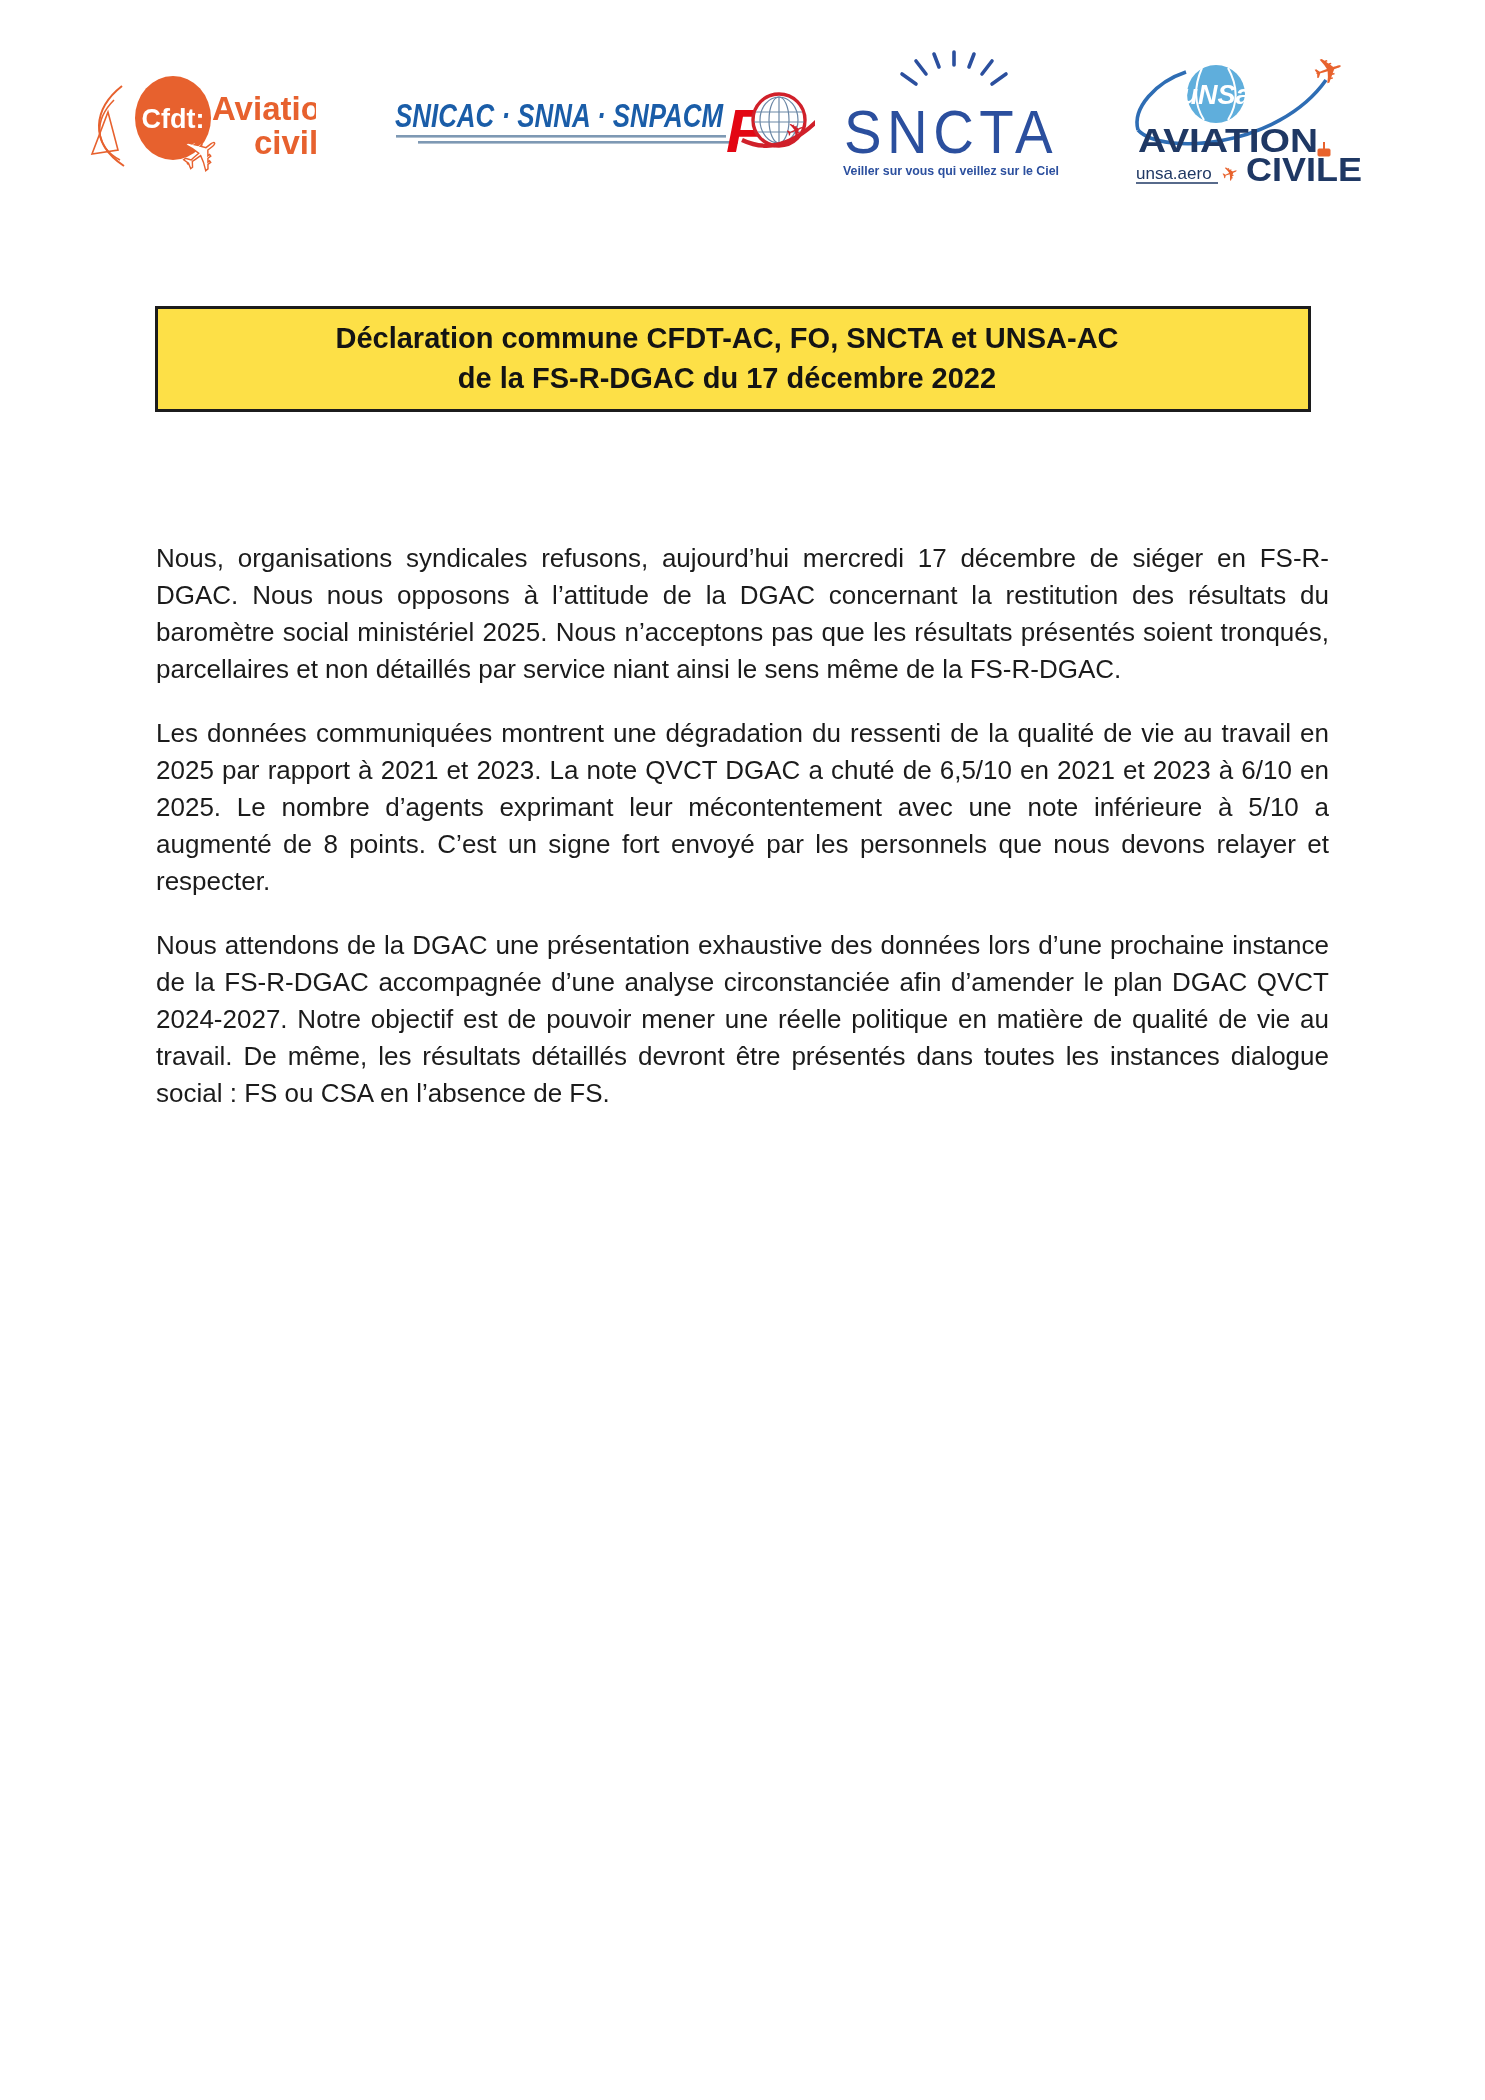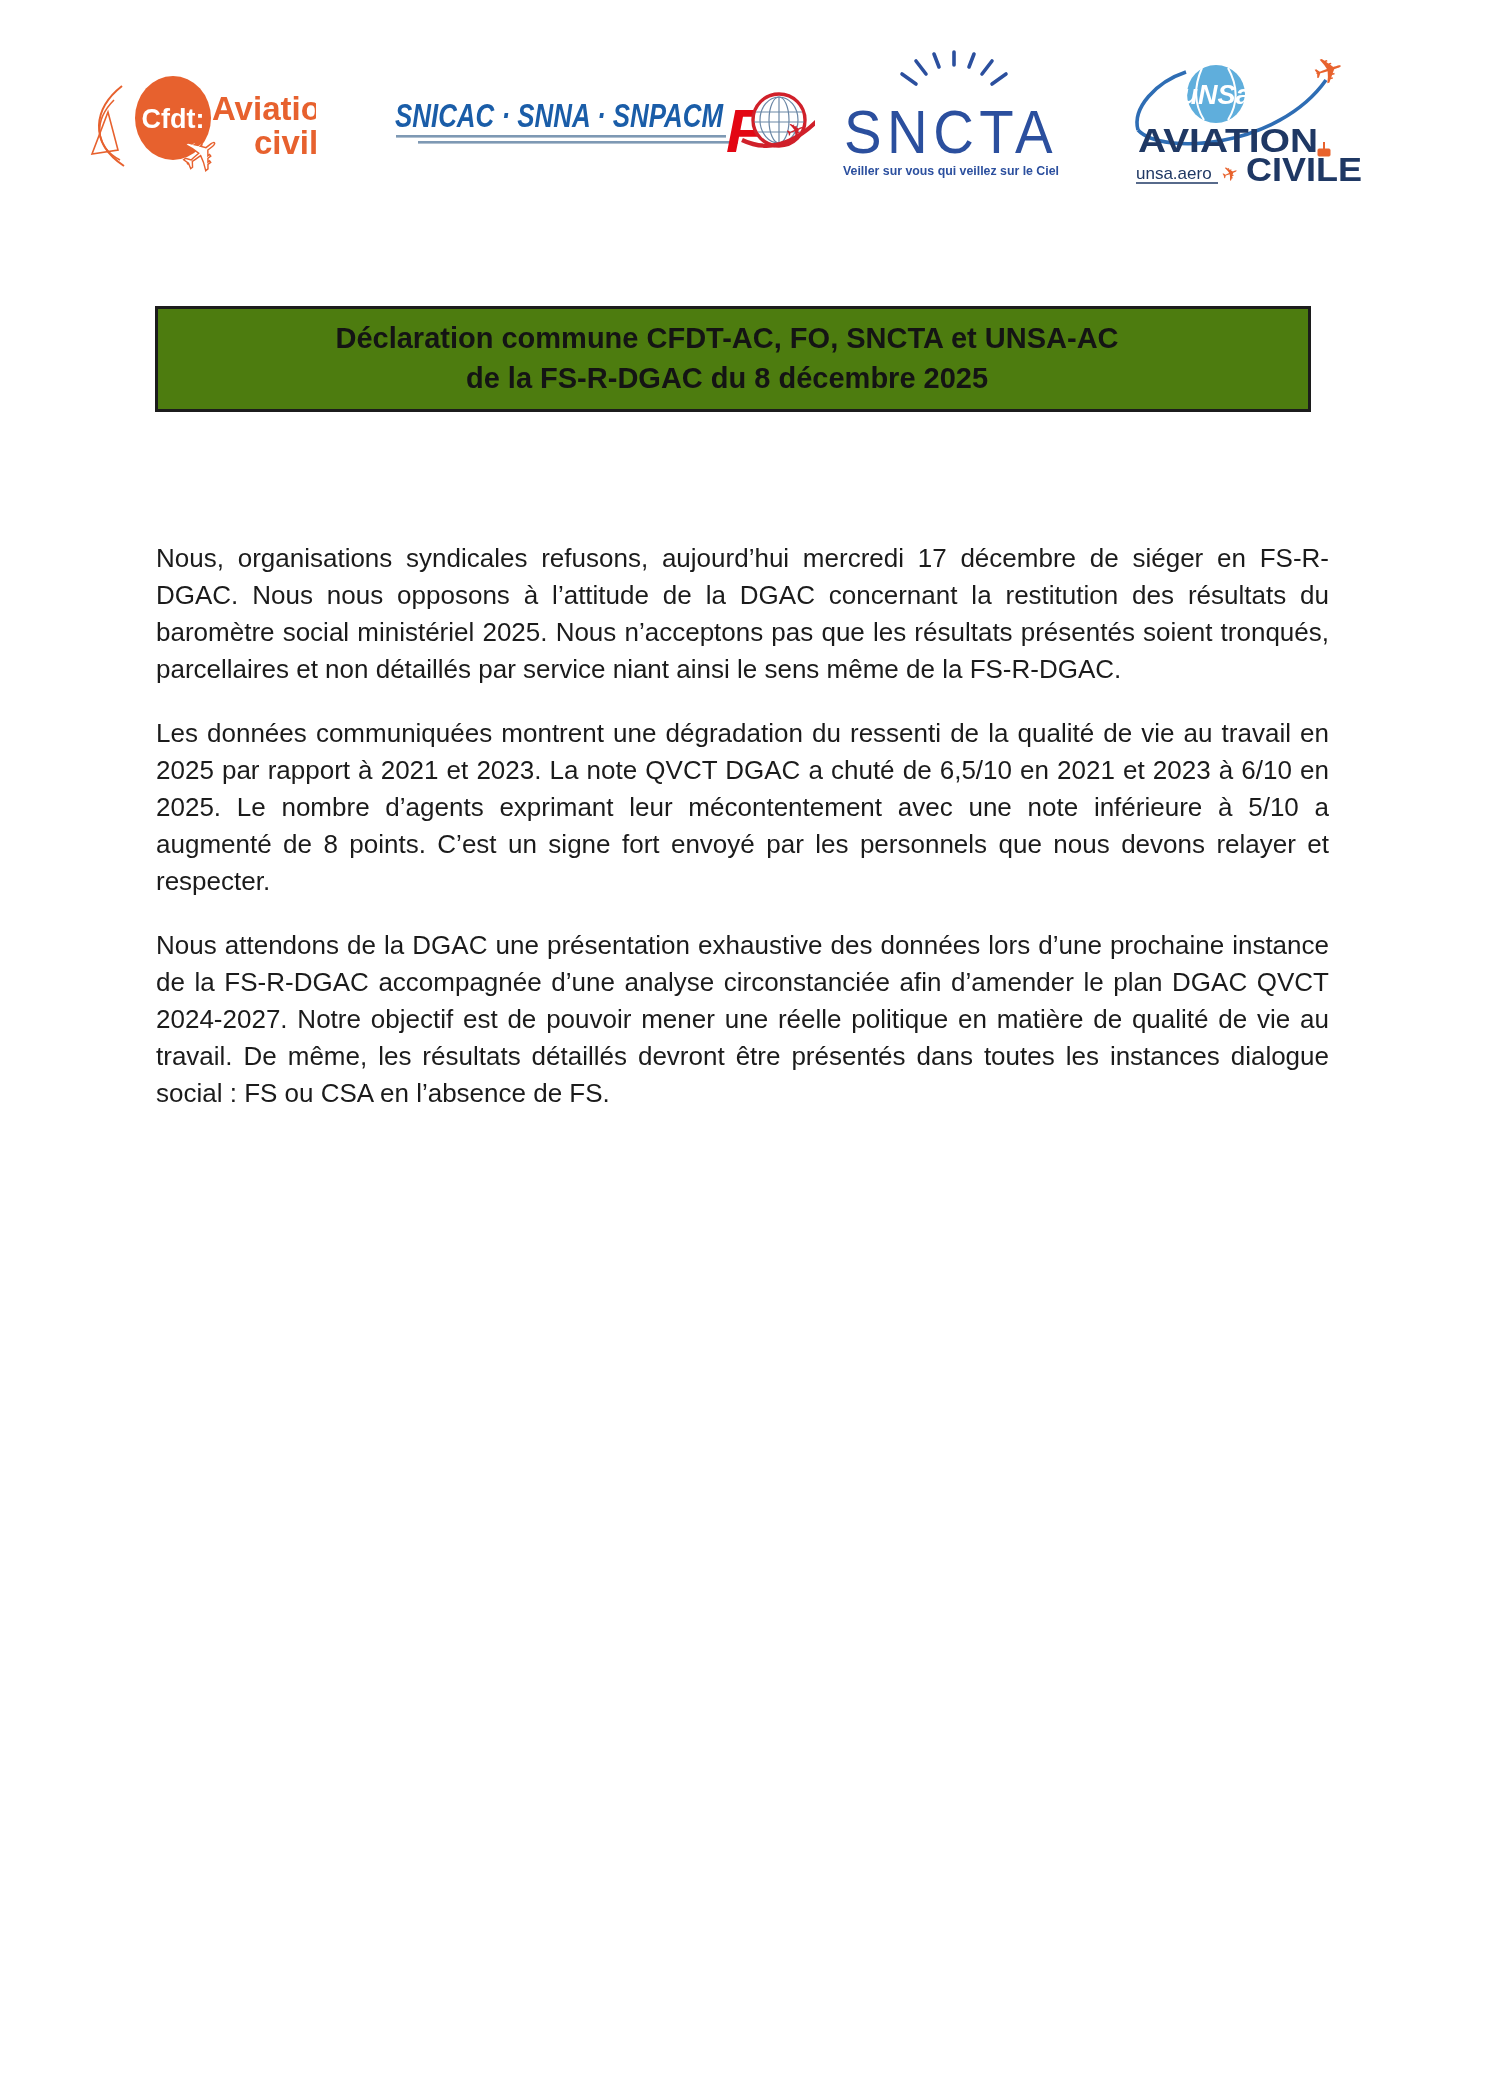--- a/index.html
+++ b/index.html
@@ -5,21 +5,21 @@
   html,body{margin:0;padding:0;background:#888;}
   .page{
     position:relative;width:1485px;height:2100px;background:#ffffff;
     font-family:"Liberation Sans",sans-serif;overflow:hidden;margin:0 auto;
   }
   .logo{position:absolute;}
   svg text{font-family:"Liberation Sans",sans-serif;}
 
   .title-box{
     position:absolute;left:155px;top:306px;width:1156px;box-sizing:border-box;
-    border:3px solid #1c1c1c;background:#4d7c0f;text-align:center;padding:9px 18px 11px 6px;
+    border:3px solid #1c1c1c;background:#fde047;text-align:center;padding:9px 18px 11px 6px;
   }
   .title-box .t-line{
     font-weight:bold;font-size:29px;line-height:40px;color:#141414;letter-spacing:0px;
   }
 
   .body-text{
     position:absolute;left:156px;top:540px;width:1176px;
     font-size:26px;line-height:37px;color:#1b1b1b;text-align:justify;
   }
   .body-text p{margin:0 3px 27px 0;}
@@ -97,21 +97,21 @@
       </g>
       <text x="118" y="131" font-size="33" font-weight="800" fill="#1F3864" textLength="116" lengthAdjust="spacingAndGlyphs">CIVILE</text>
       <text x="8" y="129" font-size="17" fill="#1F3864">unsa.aero</text>
       <line x1="8" y1="133" x2="90" y2="133" stroke="#1F3864" stroke-width="1.6"></line>
       <text x="94" y="130" font-size="20" fill="#E8622D" transform="rotate(-22 104 124)">✈</text>
     </svg>
   </div>
 
   <div class="title-box">
     <div class="t-line">Déclaration commune CFDT-AC, FO, SNCTA et UNSA-AC</div>
-    <div class="t-line">de la FS-R-DGAC du 8 décembre 2025</div>
+    <div class="t-line">de la FS-R-DGAC du 17 décembre 2022</div>
   </div>
 
   <div class="body-text">
     <p>Nous, organisations syndicales refusons, aujourd’hui mercredi 17 décembre de siéger en FS-R-DGAC.  Nous nous opposons à l’attitude de la DGAC concernant la restitution des résultats du baromètre social ministériel 2025. Nous n’acceptons pas que les résultats présentés soient tronqués, parcellaires et non détaillés par service niant ainsi le sens même de la FS-R-DGAC.</p>
     <p>Les données communiquées montrent une dégradation du ressenti de la qualité de vie au travail en 2025 par rapport à 2021 et 2023. La note QVCT DGAC a chuté de 6,5/10 en 2021 et 2023 à 6/10 en 2025. Le nombre d’agents exprimant leur mécontentement avec une note inférieure à 5/10 a augmenté de 8 points. C’est un signe fort envoyé par les personnels que nous devons relayer et respecter.</p>
     <p>Nous attendons de la DGAC une présentation exhaustive des données lors d’une prochaine instance de la FS-R-DGAC accompagnée d’une analyse circonstanciée afin d’amender le plan DGAC QVCT 2024-2027. Notre objectif est de pouvoir mener une réelle politique en matière de qualité de vie au travail. De même, les résultats détaillés devront être présentés dans toutes les instances dialogue social : FS ou CSA en l’absence de FS.</p>
   </div>
 
 </div>
 

